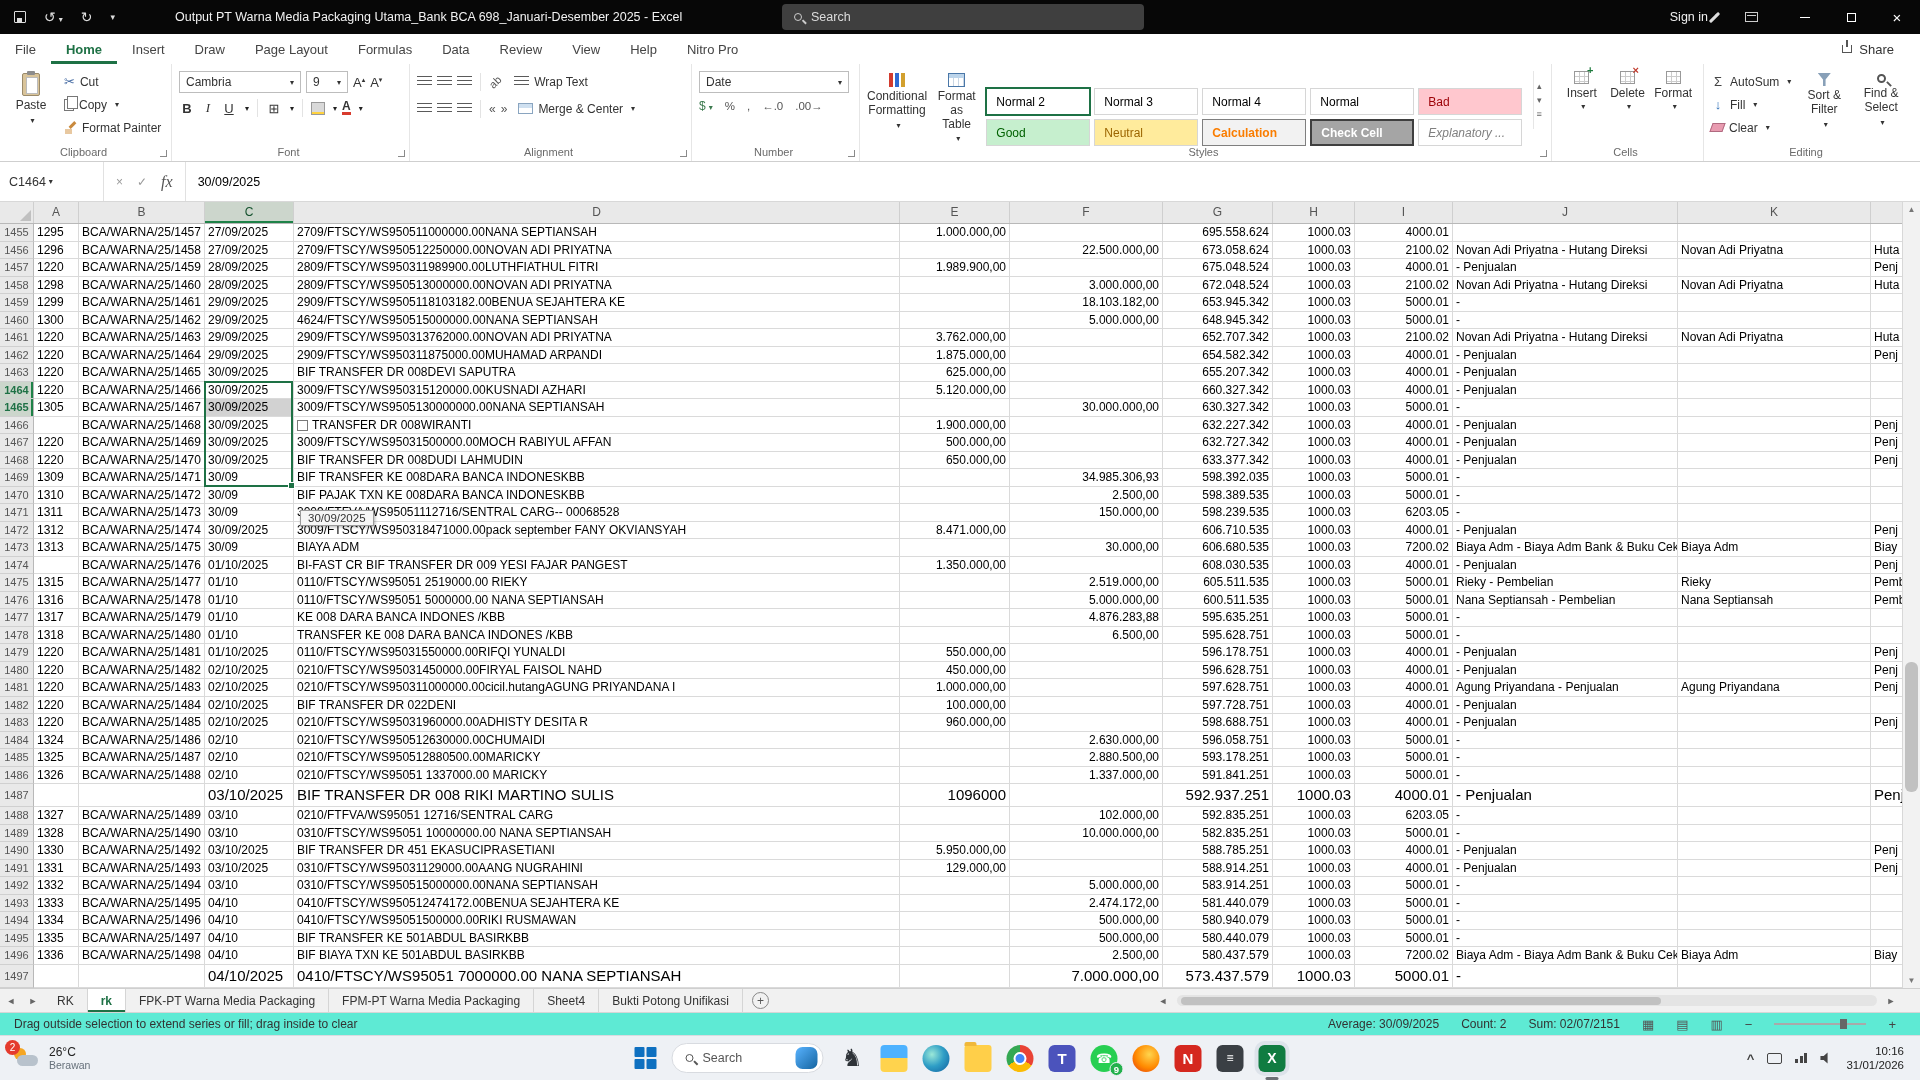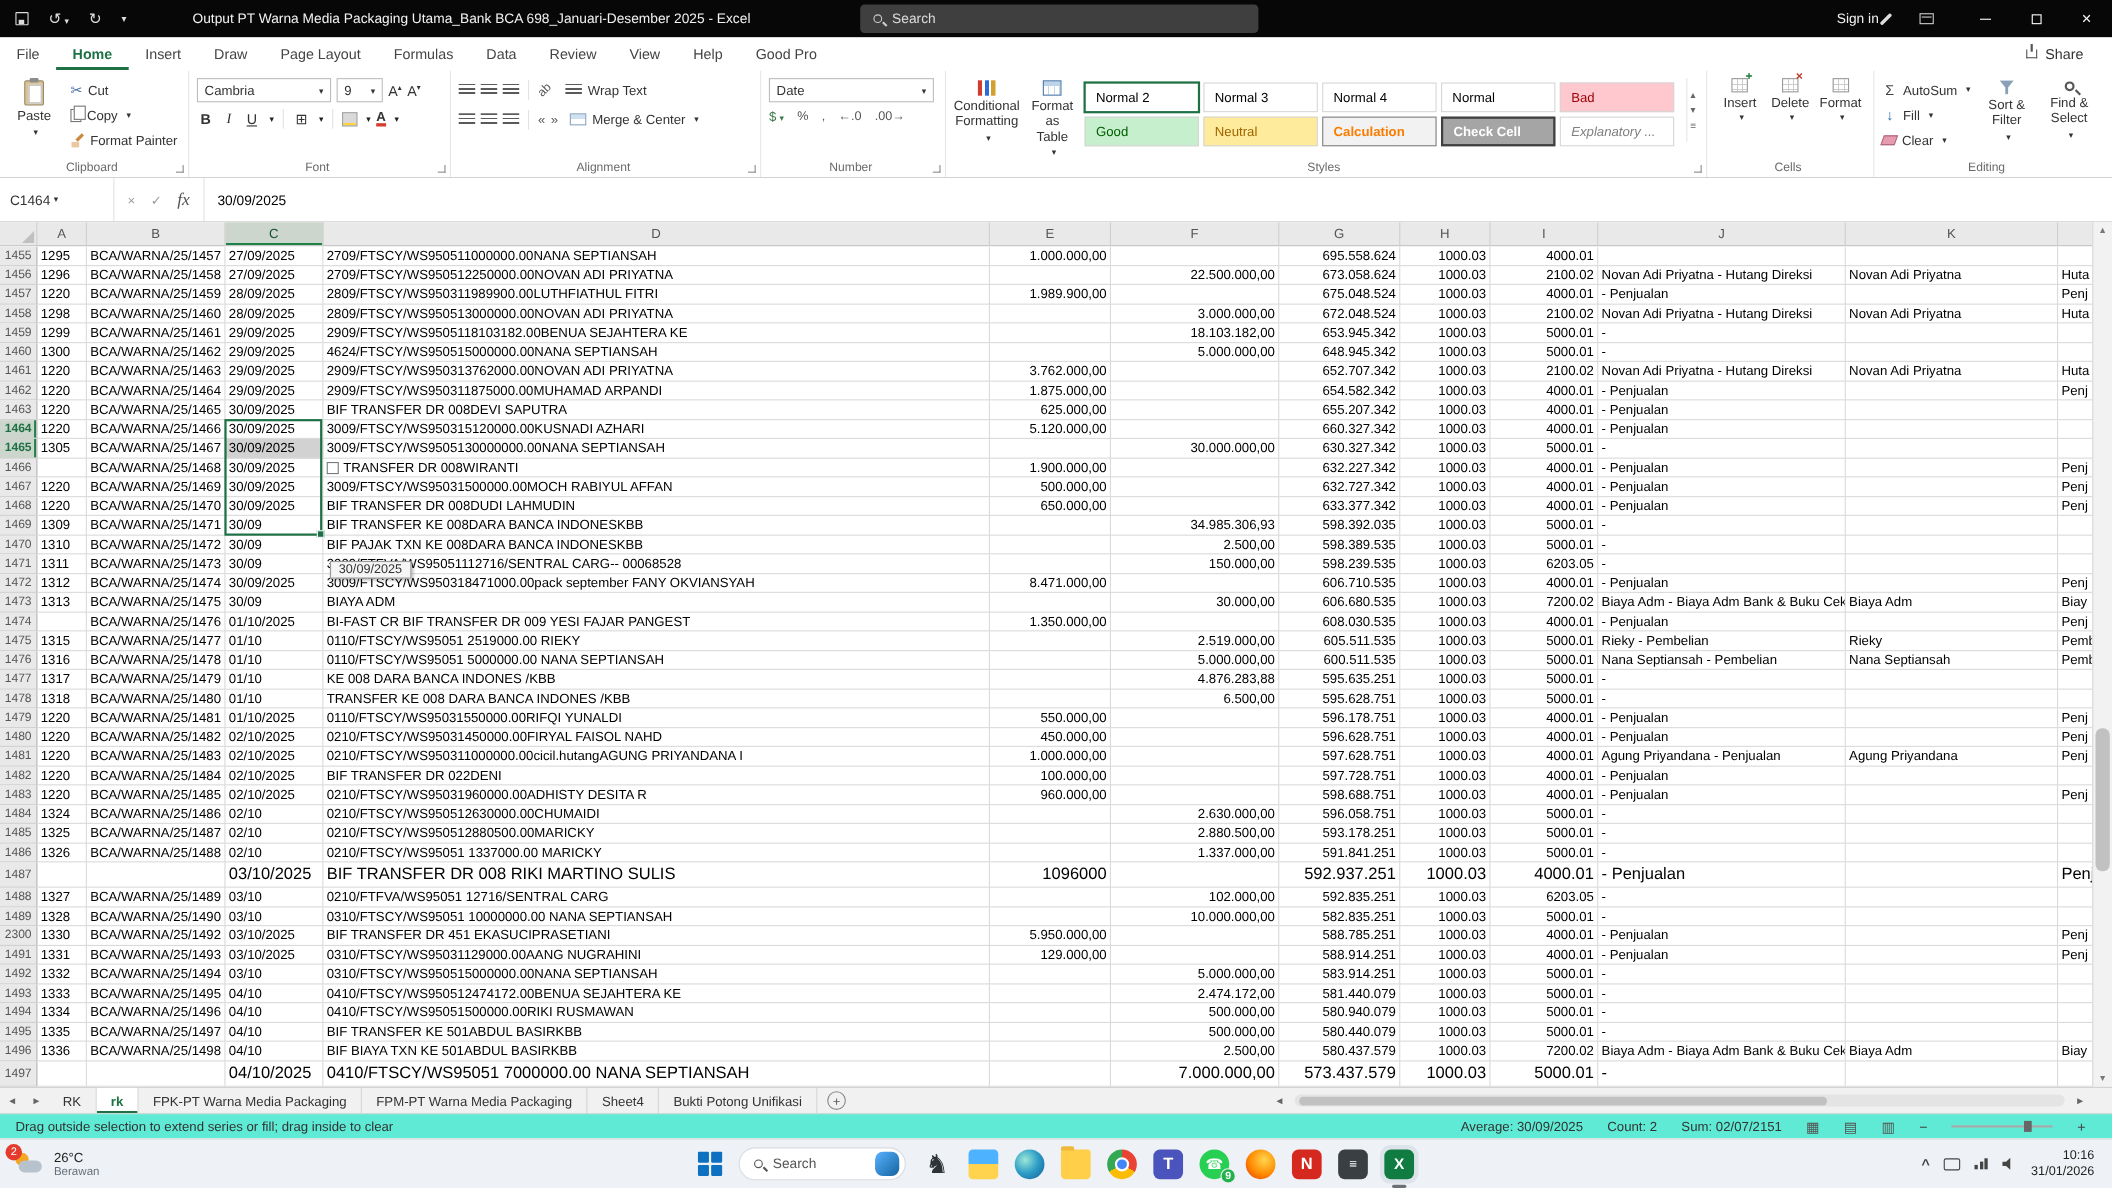--- a/index.html
+++ b/index.html
@@ -53,21 +53,21 @@
 .icfill{display:inline-block;width:14px;height:13px;border:1px solid #999;background:linear-gradient(#d9d9d9 0 9px,#ffd23e 9px 13px)}
 .icfont{display:inline-block;font-size:12px;font-weight:bold;color:#333;border-bottom:3px solid #d83b2e;line-height:11px}
 .lns{display:inline-block;width:15px;height:11px;background:repeating-linear-gradient(to bottom,#5a5a5a 0 1.5px,transparent 1.5px 4px)}
 .orient{display:inline-block;font-size:11px;color:#555;transform:rotate(-45deg)}
 .ind{font-size:12px;color:#555}
 .icmerge{display:inline-block;width:15px;height:11px;border:1px solid #8aa5c0;background:linear-gradient(#cfe0f0 0 4px,#fff 4px)}
 .nic{font-size:12px;color:#3c7a4e}
 .nicg{font-size:11.5px;color:#555}
 .ic-cf{width:16px;height:14px;background:linear-gradient(to right,#d23b2e 0 4px,transparent 4px 6px,#2e6bd2 6px 10px,transparent 10px 12px,#d2a02e 12px 16px)}
 .ic-fat{width:17px;height:14px;border:1px solid #4a77a8;background:linear-gradient(#bcd4ea 0 4px,rgba(0,0,0,0) 4px),repeating-linear-gradient(to right,transparent 0 4px,#c9d6e4 4px 5px)}
-#stygal{margin-top:4px}
+#stygal{margin-top:17px}
 .styrow{display:flex;gap:4px;margin-bottom:4px}
 .stycell{width:104px;height:27px;display:flex;align-items:center;padding:0 9px;border:1px solid #d6d6d6;font-size:12px;background:#fff;color:#000;white-space:nowrap;overflow:hidden}
 .stysel{outline:2px solid #1e7145;outline-offset:-1px}
 .sty-bad{background:#ffc7ce;color:#9c0006}
 .sty-good{background:#c6efce;color:#006100}
 .sty-neutral{background:#ffeb9c;color:#9c6500}
 .sty-calculation{background:#f2f2f2;color:#fa7d00;font-weight:bold;border:1px solid #7f7f7f}
 .sty-checkcell{background:#a5a5a5;color:#fff;font-weight:bold;border:2px solid #3f3f3f}
 .sty-explanatory{color:#7f7f7f;font-style:italic}
 .galnav{width:16px;display:flex;flex-direction:column;justify-content:center;align-items:center;gap:4px;font-size:9px;color:#666;border-left:1px solid #e6e6e6;margin-left:2px;height:58px}
@@ -213,21 +213,21 @@
       <div class="rtab">File</div>
       <div class="rtab active">Home</div>
       <div class="rtab">Insert</div>
       <div class="rtab">Draw</div>
       <div class="rtab">Page Layout</div>
       <div class="rtab">Formulas</div>
       <div class="rtab">Data</div>
       <div class="rtab">Review</div>
       <div class="rtab">View</div>
       <div class="rtab">Help</div>
-      <div class="rtab">Good Pro</div>
+      <div class="rtab">Nitro Pro</div>
     </span>
   <div class="share">
     <span class="ic-share"></span>
     <span>Share</span>
   </div>
 </div>
 
 <div id="ribbon">
 
   <div class="rgroup" style="width:172px">
@@ -977,21 +977,21 @@
       <div class="gc col-e ar"></div>
       <div class="gc col-f ar">10.000.000,00</div>
       <div class="gc col-g ar">582.835.251</div>
       <div class="gc col-h ar">1000.03</div>
       <div class="gc col-i ar">5000.01</div>
       <div class="gc col-j">-</div>
       <div class="gc col-k"></div>
       <div class="gc col-l"></div>
     </div>
     <div class="gr">
-      <div class="rh">2300</div>
+      <div class="rh">1490</div>
       <div class="gc col-a">1330</div>
       <div class="gc col-b">BCA/WARNA/25/1492</div>
       <div class="gc col-c">03/10/2025</div>
       <div class="gc col-d">BIF TRANSFER DR 451 EKASUCIPRASETIANI</div>
       <div class="gc col-e ar">5.950.000,00</div>
       <div class="gc col-f ar"></div>
       <div class="gc col-g ar">588.785.251</div>
       <div class="gc col-h ar">1000.03</div>
       <div class="gc col-i ar">4000.01</div>
       <div class="gc col-j">- Penjualan</div>

